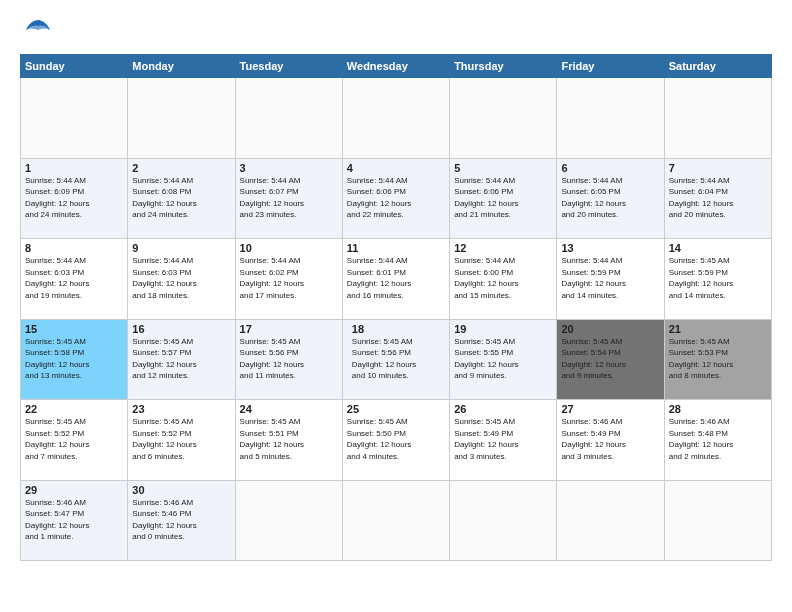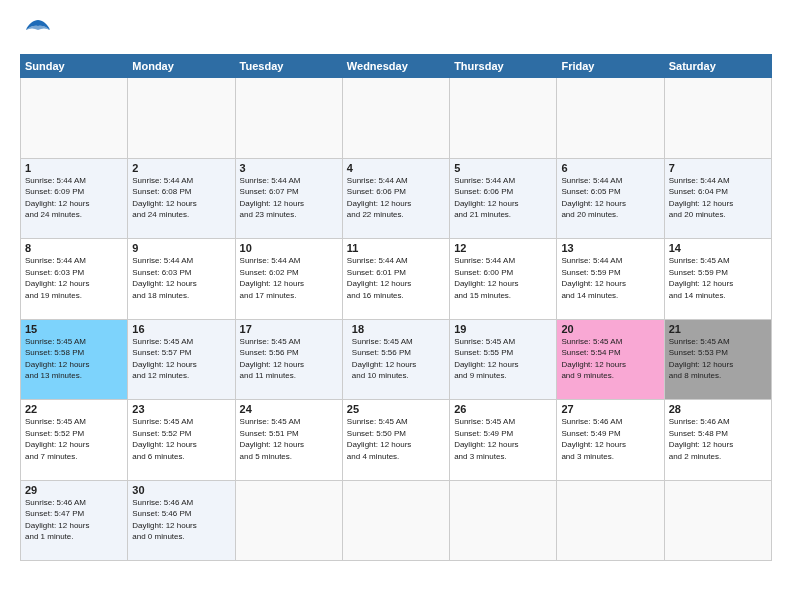--- a/index.html
+++ b/index.html
@@ -274,21 +274,21 @@
 Daylight: 12 hours
 and 10 minutes.</div>
           </td>
           <td style="background: rgb(240, 244, 250);">
             <span class="day-num">19</span>
             <div class="day-info" style="white-space: pre-line;">Sunrise: 5:45 AM
 Sunset: 5:55 PM
 Daylight: 12 hours
 and 9 minutes.</div>
           </td>
-          <td style="background: #f9a8d4; margin-top: 15px;">
+          <td style="background: #737373; margin-top: 15px;">
             <span class="day-num">20</span>
             <div class="day-info" style="white-space: pre-line;">Sunrise: 5:45 AM
 Sunset: 5:54 PM
 Daylight: 12 hours
 and 9 minutes.</div>
           </td>
           <td style="background: #a3a3a3; margin-left: 32px;">
             <span class="day-num">21</span>
             <div class="day-info" style="white-space: pre-line;">Sunrise: 5:45 AM
 Sunset: 5:53 PM

